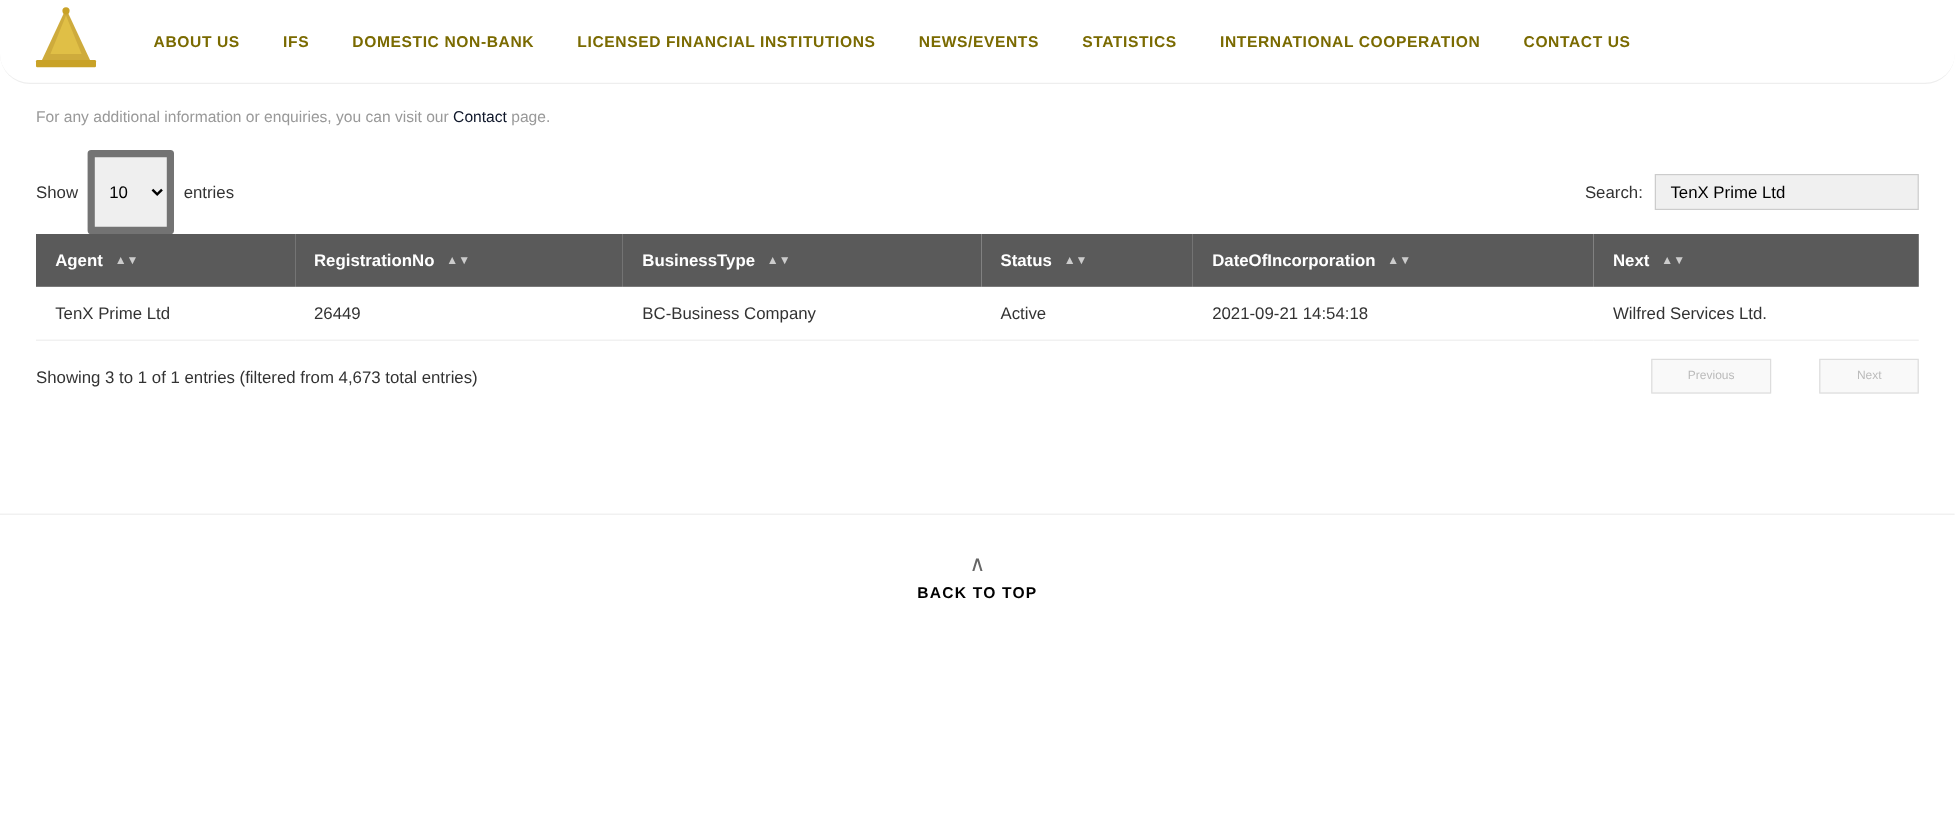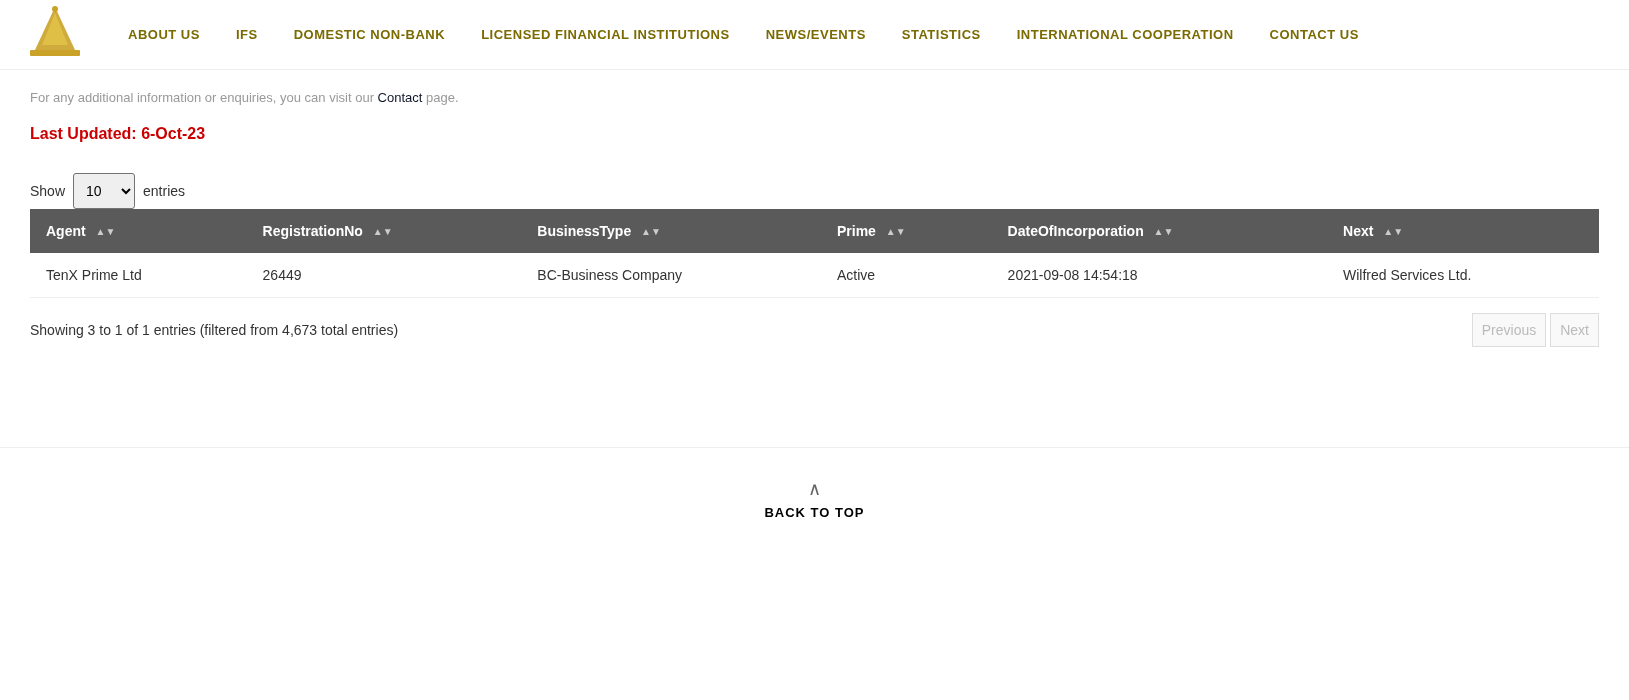--- a/index.html
+++ b/index.html
@@ -6,20 +6,21 @@
     body { font-family: Arial, sans-serif; font-size: 14px; background: #fff; color: #333; min-width: 1629px; }
 
     
     nav {
       display: flex;
       align-items: center;
       padding: 0 20px;
       height: 70px;
       border-bottom: 1px solid #eee;
       background: #fff;
+      border-radius: 25px;
     }
     .nav-logo {
       width: 70px;
       height: 60px;
       flex-shrink: 0;
       margin-right: 20px;
     }
     .nav-links {
       display: flex;
       align-items: center;
@@ -67,22 +68,22 @@
       margin-bottom: 0;
     }
     .show-entries {
       display: flex;
       align-items: center;
       gap: 8px;
       font-size: 14px;
       color: #333;
     }
     .show-entries select {
-      padding: 8px 8px;
-      border: 1px solid #737373;
+      padding: 20px 8px;
+      border: 6px solid #737373;
       border-radius: 3px;
       font-size: 14px;
       cursor: pointer;
     }
     .search-area {
       display: flex;
       align-items: center;
       gap: 10px;
     }
     .search-label {
@@ -148,27 +149,28 @@
     .showing-text {
       font-size: 14px;
       color: #333;
     }
     .pagination-buttons {
       display: flex;
       align-items: center;
       gap: 4px;
     }
     .page-btn {
-      padding: 8px 9px;
+      padding: 8px 30px;
       border: 1px solid #ddd;
       background: #f9f9f9;
       color: #999;
-      font-size: 14px;
+      font-size: 10px;
       cursor: pointer;
       text-decoration: none;
+      margin-left: 36px;
     }
     .page-btn.disabled {
       color: #bbb;
       cursor: default;
     }
 
     
     .back-to-top {
       text-align: center;
       padding: 30px 0 20px 0;
@@ -216,74 +218,74 @@
 </nav>
 
 <div class="main-content">
 
   <p class="info-text">
     <span>For any additional information or enquiries, you can visit our</span>
     <a>Contact</a>
     <span>page.</span>
   </p>
 
-  <div class="last-updated">
-    <span>Last Updated:</span>
-    <span>6-Oct-23</span>
-  </div>
 
   <div class="table-controls">
     <div class="show-entries">
       <span>Show</span>
       <select>
         <option>10</option>
         <option>25</option>
         <option>50</option>
         <option>100</option>
       </select>
       <span>entries</span>
     </div>
+    <div class="search-area">
+      <span class="search-label">Search:</span>
+      <input class="search-input" type="text" value="TenX Prime Ltd" style="">
+    </div>
   </div>
 
   <table>
     <thead>
       <tr>
         <th>
           <span>Agent</span>
           <span class="sort-arrows">▲▼</span>
         </th>
         <th>
           <span>RegistrationNo</span>
           <span class="sort-arrows">▲▼</span>
         </th>
         <th>
           <span>BusinessType</span>
           <span class="sort-arrows">▲▼</span>
         </th>
         <th>
-          <span>Prime</span>
+          <span>Status</span>
           <span class="sort-arrows">▲▼</span>
         </th>
         <th>
           <span>DateOfIncorporation</span>
           <span class="sort-arrows">▲▼</span>
         </th>
         <th>
           <span>Next</span>
           <span class="sort-arrows">▲▼</span>
         </th>
       </tr>
     </thead>
     <tbody>
       <tr>
         <td>TenX Prime Ltd</td>
         <td>26449</td>
         <td>BC-Business Company</td>
         <td>Active</td>
-        <td>2021-09-08 14:54:18</td>
+        <td>2021-09-21 14:54:18</td>
         <td>Wilfred Services Ltd.</td>
       </tr>
     </tbody>
   </table>
 
   <div class="pagination-area">
     <span class="showing-text">Showing 3 to 1 of 1 entries (filtered from 4,673 total entries)</span>
     <div class="pagination-buttons">
       <button class="page-btn disabled">Previous</button>
       <button class="page-btn disabled">Next</button>

